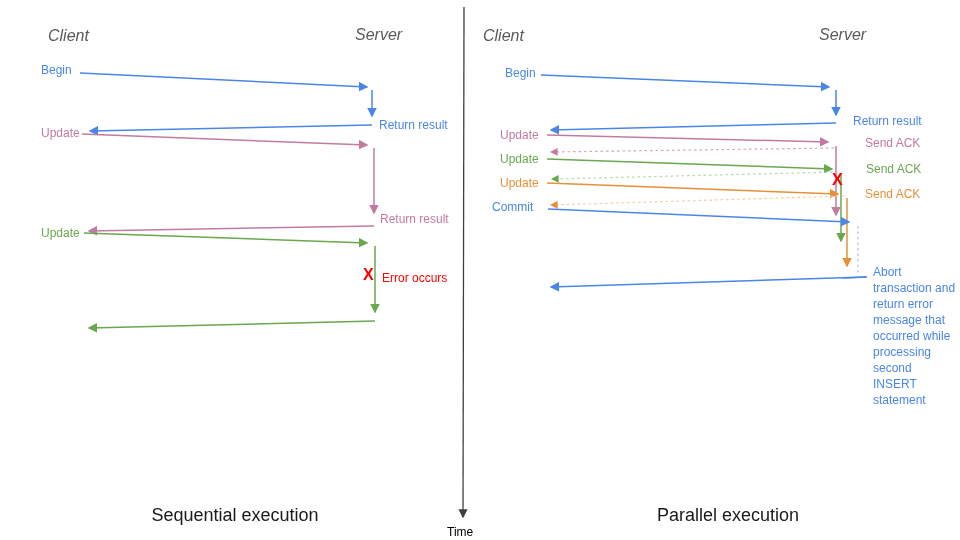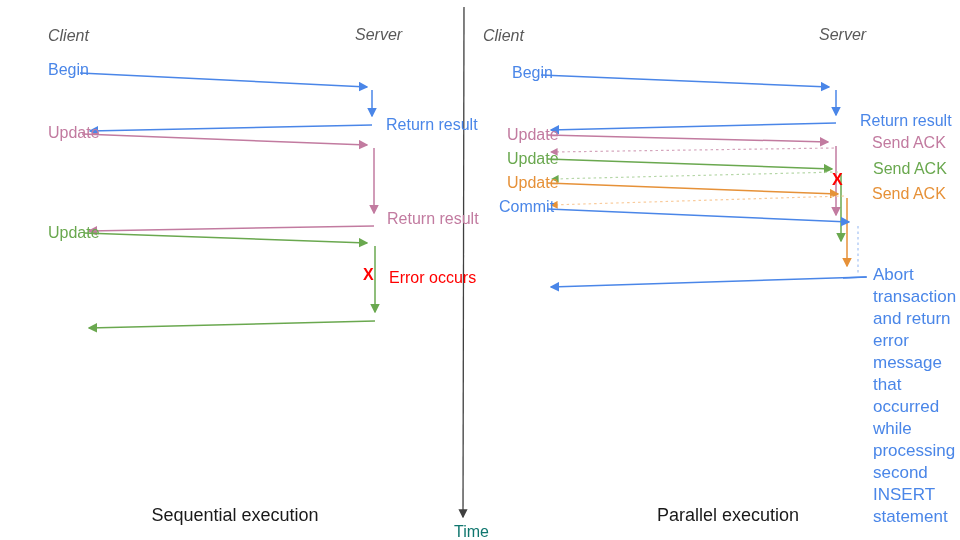--- a/index.html
+++ b/index.html
@@ -1,31 +1,31 @@
 <!DOCTYPE html>
 <html style="--blue: #4a86e8; --pink: #c27ba0; --green: #6aa84f; --orange: #e69138; --red: #ff0000; --blue_light: #a4c2f4; --pink_light: #d5a6bd; --green_light: #b6d7a8; --orange_light: #f9cb9c;"><head>
 <meta charset="utf-8">
 <style>
   html,body{margin:0;padding:0;background:#ffffff;}
   #canvas{
     position:relative;width:960px;height:540px;background:#ffffff;overflow:hidden;
     font-family:"Liberation Sans",sans-serif;
   }
   #arrows{position:absolute;left:0;top:0;width:960px;height:540px;}
-  .lbl{position:absolute;font-size:16px;line-height:14px;white-space:nowrap;margin-left:7px;}
+  .lbl{position:absolute;font-size:12px;line-height:14px;white-space:nowrap;}
   .hdr{position:absolute;font-size:16px;font-style:italic;color:#595959;white-space:nowrap;}
   .caption{position:absolute;font-size:18px;color:#1a1a1a;text-align:center;width:240px;}
-  .wrapblock{position:absolute;font-size:17px;line-height:22px;white-space:normal;width:84px;}
+  .wrapblock{position:absolute;font-size:12px;line-height:16px;white-space:normal;width:84px;}
   .xmark{position:absolute;font-size:16px;font-weight:bold;color:var(--red);line-height:16px;}
   .c-blue{color:var(--blue);}
   .c-pink{color:var(--pink);}
   .c-green{color:var(--green);}
   .c-orange{color:var(--orange);}
   .c-red{color:var(--red);}
-  .c-dark{color:#0f766e;}
+  .c-dark{color:#000000;}
   .s-blue{stroke:var(--blue);}
   .s-pink{stroke:var(--pink);}
   .s-green{stroke:var(--green);}
   .s-orange{stroke:var(--orange);}
   .solid{fill:none;stroke-width:1.5;}
   .dash{fill:none;stroke-width:1.2;stroke-dasharray:2.5 3;}
   .d-blue{stroke:var(--blue_light);}
   .d-pink{stroke:var(--pink_light);}
   .d-green{stroke:var(--green_light);}
   .d-orange{stroke:var(--orange_light);}

